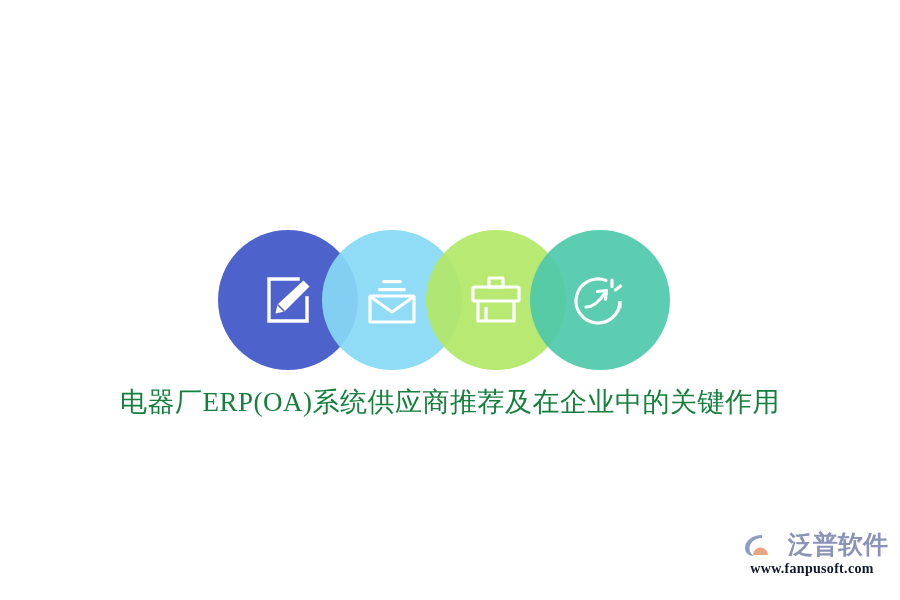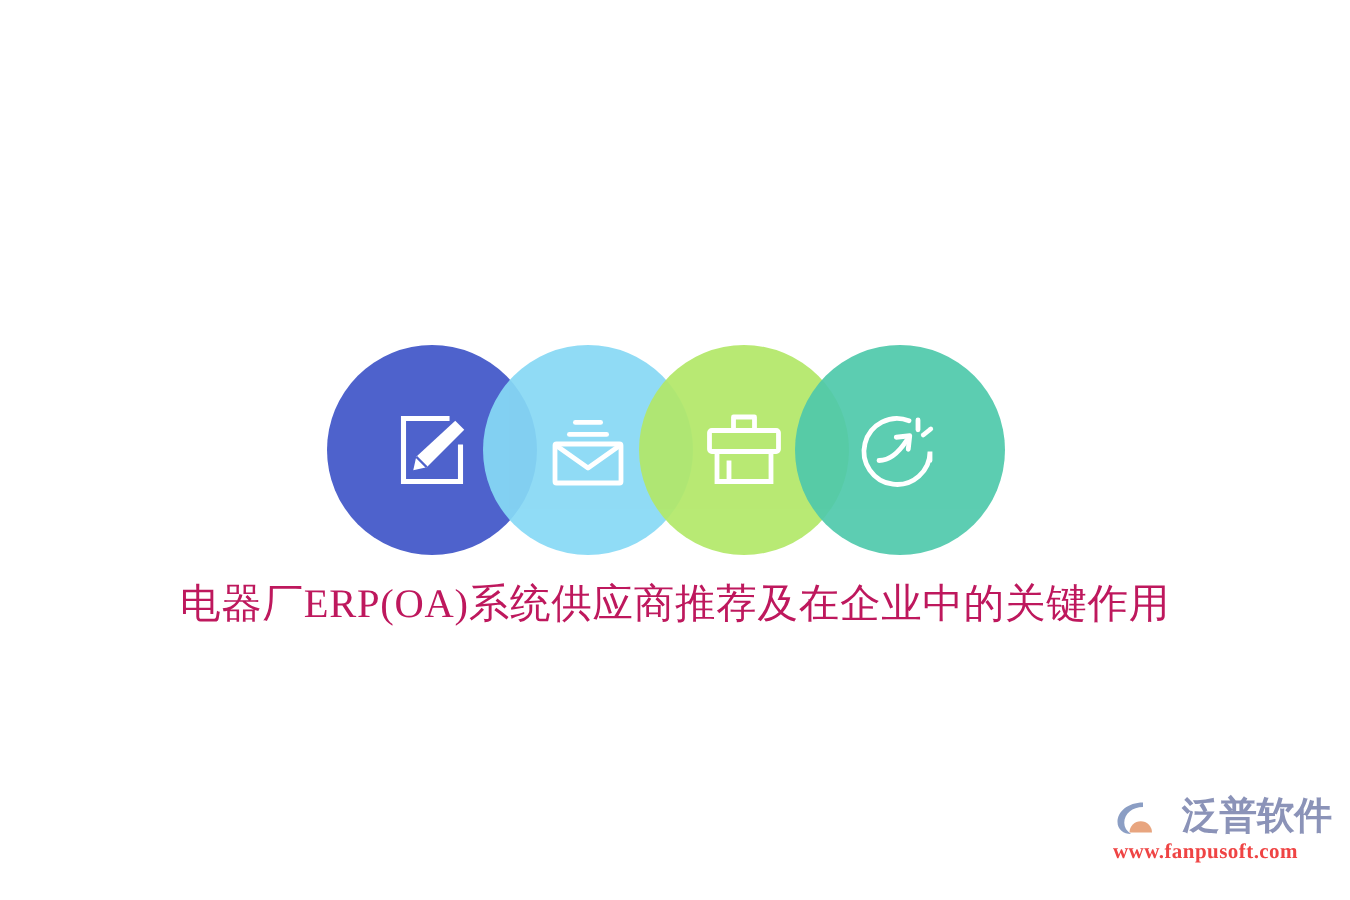--- a/index.html
+++ b/index.html
@@ -38,21 +38,21 @@
   
   .title{
     position:absolute;
     left:0;right:0;
     top:384px;
     text-align:center;
     font-family:"Liberation Serif", "DejaVu Serif", serif;
     font-size:27px;
     line-height:36px;
     letter-spacing:.5px;
-    color:#be185d;
+    color:#15803d;
     white-space:nowrap;
   }
 
   
   .watermark{
     position:absolute;
     right:18px;
     bottom:14px;
     width:140px;
     height:58px;
@@ -70,23 +70,23 @@
     font-weight:bold;
     color:#8b93b8;
     letter-spacing:0px;
     line-height:30px;
     white-space:nowrap;
   }
   .wm-url{
     font-family:"Liberation Serif","DejaVu Serif",serif;
     font-size:14px;
     font-weight:bold;
-    color:#ef4444;
+    color:#0f172a;
     letter-spacing:.3px;
-    text-align:left;
+    text-align:center;
     margin-top:-1px;
     white-space:nowrap;
   }
 </style>
 </head>
 <body>
 
 <div class="stage">
 
   <div class="circle-row">

